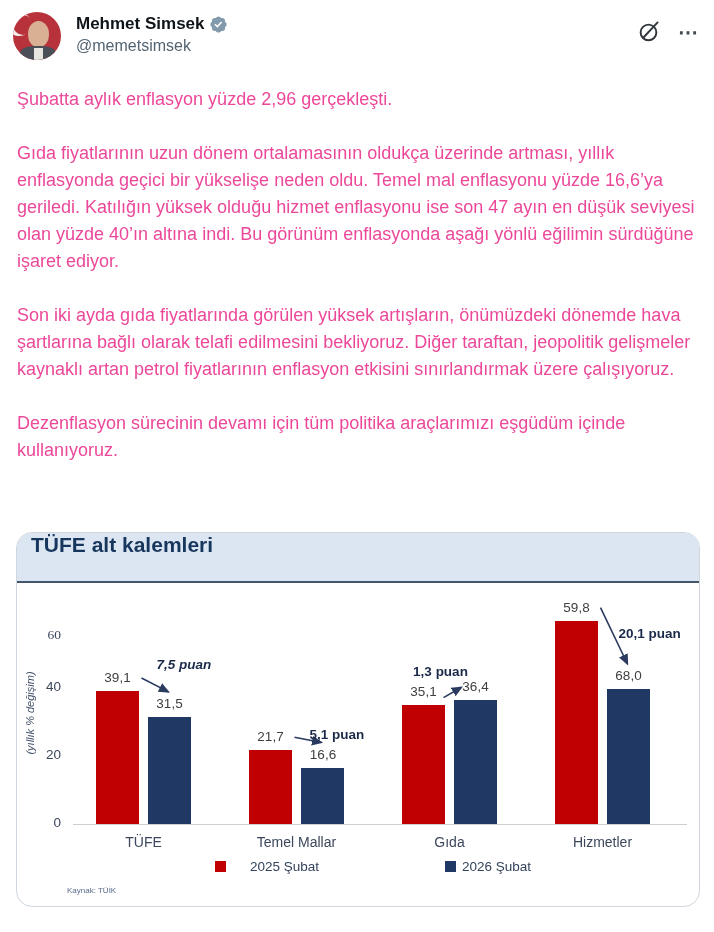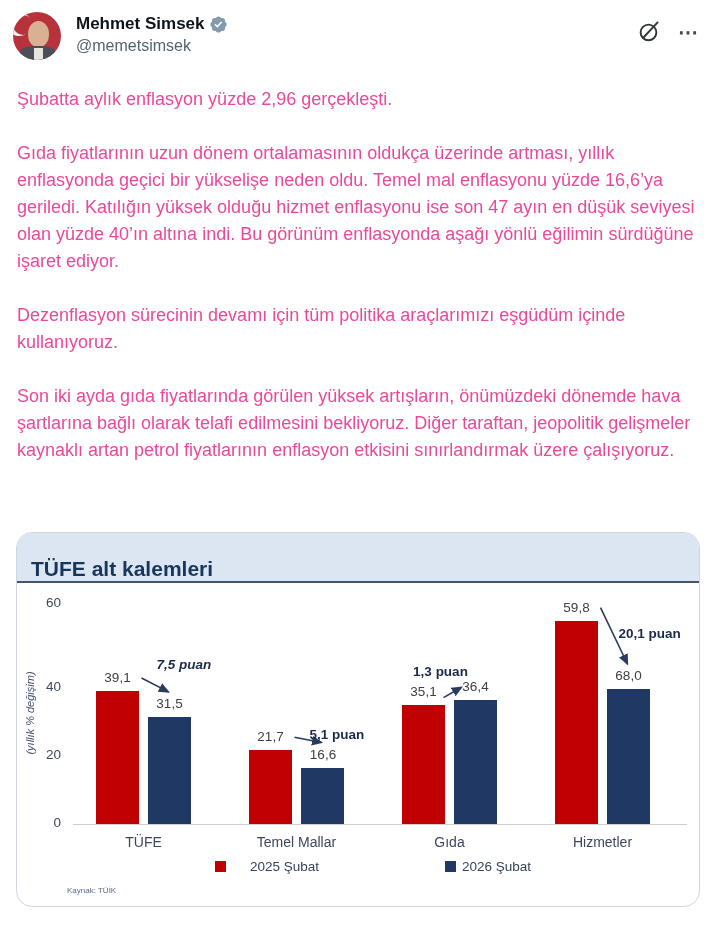--- a/index.html
+++ b/index.html
@@ -24,21 +24,21 @@
   .grok-icon svg{display:block;}
   .more-icon{color:#42494f;font-size:20px;letter-spacing:2px;line-height:10px;font-weight:bold;}
   
   .tw-body{margin:14px 17px 0 17px;width:680px;}
   .tw-body p{margin:0 0 27px 0;font-size:18px;line-height:27px;color:#ec4899;}
   
   .chart-card{position:absolute;left:16px;top:532px;width:684px;height:375px;
     border:1px solid #cfd6dd;border-radius:16px;background:#ffffff;overflow:hidden;
     box-sizing:border-box;}
   .chart-head{height:50px;background:#dce6f2;border-bottom:2px solid #44546a;
-    display:flex;align-items:flex-end;padding-left:14px;box-sizing:border-box;}
+    display:flex;align-items:flex-start;padding-left:14px;box-sizing:border-box;}
   .chart-title{font-size:21px;font-weight:bold;color:#17365d;}
   .plot{position:relative;width:682px;height:321px;}
   .ytick{position:absolute;left:8px;width:36px;text-align:right;font-size:13.5px;color:#3c475c;}
   .ylab{position:absolute;left:-66px;top:123px;width:160px;height:14px;text-align:center;
     font-size:11px;font-style:italic;color:#44516b;transform:rotate(-90deg);}
   .baseline{position:absolute;left:56px;top:241px;width:614px;height:1px;background:#cfcfcf;}
   .bar{position:absolute;width:43px;}
   .vlabel{position:absolute;width:60px;text-align:center;font-size:13.5px;color:#404040;}
   .puan{position:absolute;font-size:13.5px;font-weight:bold;color:#1b2a4a;white-space:nowrap;}
   .cat{position:absolute;top:251px;width:130px;text-align:center;font-size:14px;color:#3c475c;}
@@ -75,36 +75,36 @@
         <line x1="6.5" y1="18.5" x2="21.5" y2="2.5"></line>
       </svg>
     </span>
     <span class="more-icon">⋯</span>
   </div>
 </div>
 
 <div class="tw-body" id="tweet-body">
     <p>Şubatta aylık enflasyon yüzde 2,96 gerçekleşti.</p>
     <p>Gıda fiyatlarının uzun dönem ortalamasının oldukça üzerinde artması, yıllık enflasyonda geçici bir yükselişe neden oldu. Temel mal enflasyonu yüzde 16,6’ya geriledi. Katılığın yüksek olduğu hizmet enflasyonu ise son 47 ayın en düşük seviyesi olan yüzde 40’ın altına indi. Bu görünüm enflasyonda aşağı yönlü eğilimin sürdüğüne işaret ediyor.</p>
+    <p>Son iki ayda gıda fiyatlarında görülen yüksek artışların, önümüzdeki dönemde hava şartlarına bağlı olarak telafi edilmesini bekliyoruz. Diğer taraftan, jeopolitik gelişmeler kaynaklı artan petrol fiyatlarının enflasyon etkisini sınırlandırmak üzere çalışıyoruz.</p>
     <p>Dezenflasyon sürecinin devamı için tüm politika araçlarımızı eşgüdüm içinde kullanıyoruz.</p>
-    <p>Son iki ayda gıda fiyatlarında görülen yüksek artışların, önümüzdeki dönemde hava şartlarına bağlı olarak telafi edilmesini bekliyoruz. Diğer taraftan, jeopolitik gelişmeler kaynaklı artan petrol fiyatlarının enflasyon etkisini sınırlandırmak üzere çalışıyoruz.</p>
   </div>
 
 <div class="chart-card">
   <div class="chart-head">
     <span class="chart-title">TÜFE alt kalemleri</span>
   </div>
   <div class="plot" id="plot">
     <div class="ylab">(yıllık % değişim)</div>
     <div class="baseline"></div>
     <div class="source-note">Kaynak: TÜİK</div>
   <div class="ytick" style="top: 232px;">0</div>
       <div class="ytick" style="top: 164px;">20</div>
       <div class="ytick" style="top: 96px;">40</div>
-      <div class="ytick" style="top: 12px;">60</div>
+      <div class="ytick" style="top: 44px; font-family: Liberation Serif, serif;">60</div>
       <svg width="682" height="321" class="arrow-layer">
         <defs>
           <marker id="arr" markerWidth="8" markerHeight="8" refX="6" refY="3" orient="auto">
             <path d="M0,0 L7,3 L0,6 z" fill="#2a3b5f"></path>
           </marker>
         </defs>
         <line x1="124.5" y1="95.06" x2="151.5" y2="108.9" stroke="#2a3b5f" stroke-width="1.6" marker-end="url(#arr)"></line>
         <line x1="277.5" y1="154.22" x2="304.5" y2="159.56" stroke="#2a3b5f" stroke-width="1.6" marker-end="url(#arr)"></line>
         <line x1="426.5" y1="114.66" x2="444.5" y2="104.24000000000001" stroke="#2a3b5f" stroke-width="1.6" marker-end="url(#arr)"></line>
         <line x1="583.5" y1="24.680000000000007" x2="610.5" y2="81.01999999999998" stroke="#2a3b5f" stroke-width="1.6" marker-end="url(#arr)"></line>

